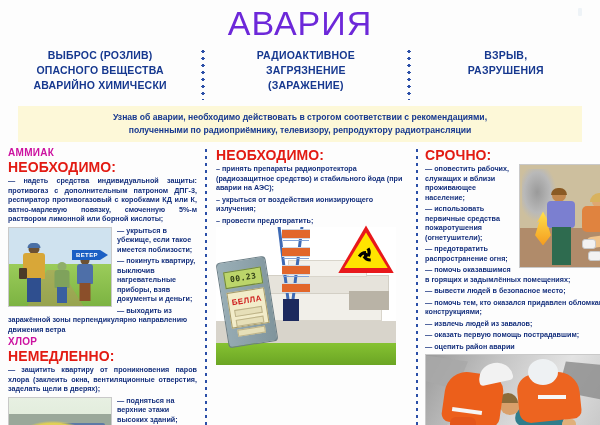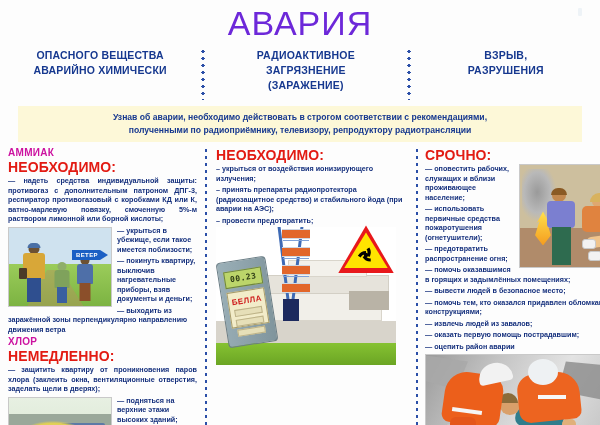--- a/index.html
+++ b/index.html
@@ -223,20 +223,21 @@
 <body>
 
 <div class="poster">
 
   <div class="corner-mark"></div>
 
   <h1 class="title">АВАРИЯ</h1>
 
   <div class="headrow">
     <div class="headcell c1">
+      <div>ВЫБРОС (РОЗЛИВ)</div>
       <div>ОПАСНОГО ВЕЩЕСТВА</div>
       <div>АВАРИЙНО ХИМИЧЕСКИ</div>
     </div>
     <div class="dotsep"></div>
     <div class="headcell c2">
       <div>РАДИОАКТИВНОЕ</div>
       <div>ЗАГРЯЗНЕНИЕ</div>
       <div>(ЗАРАЖЕНИЕ)</div>
     </div>
     <div class="dotsep"></div>
@@ -306,22 +307,22 @@
         <p class="body-t nj">— подняться на верхние этажи высоких зданий;</p>
         <p class="body-t nj">— надеть противогаз, можно противогазовый респиратор с коробкой марки В или ватно-марлевую повязку, смоченную 2%-м раствором питьевой соды;</p>
 
       </div>
     </div>
 
     <div class="vdots"></div>
 
     <div class="col mid">
       <div class="cue">НЕОБХОДИМО:</div>
+      <p class="body-t nj">– принять препараты радиопротектора (радиозащитное средство) и стабильного йода (при аварии на АЭС);</p>
       <p class="body-t nj">– укрыться от воздействия ионизирующего излучения;</p>
-      <p class="body-t nj">– принять препараты радиопротектора (радиозащитное средство) и стабильного йода (при аварии на АЭС);</p>
       <p class="body-t nj">– провести предотвратить;</p>
 
       <div class="ill-npp" style="position:relative;margin-top:2px;">
         <div class="npp-ground"></div>
         <div class="npp-b1"></div>
         <div class="npp-b2"></div>
         <div class="npp-b3"></div>
         <div class="npp-b5"></div>
         <div class="npp-b4"></div>
         <div class="npp-door"></div>

